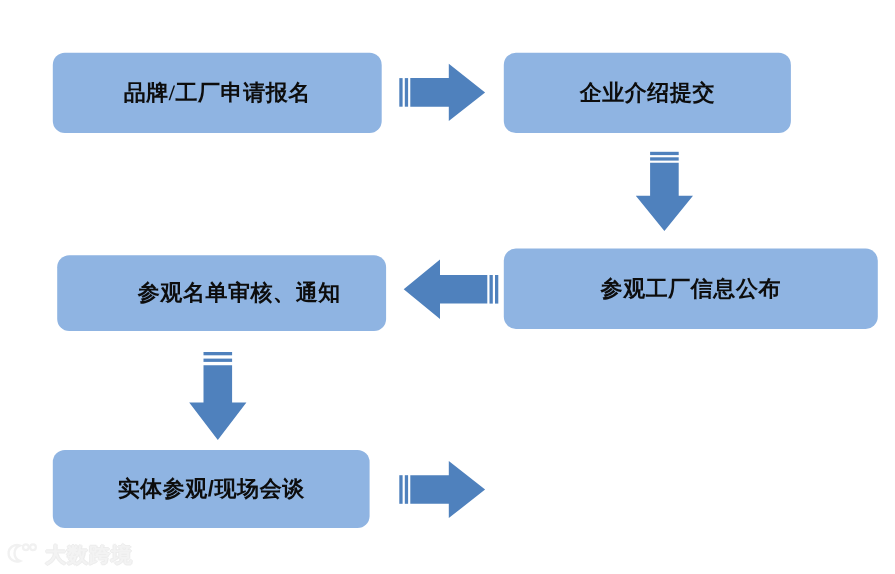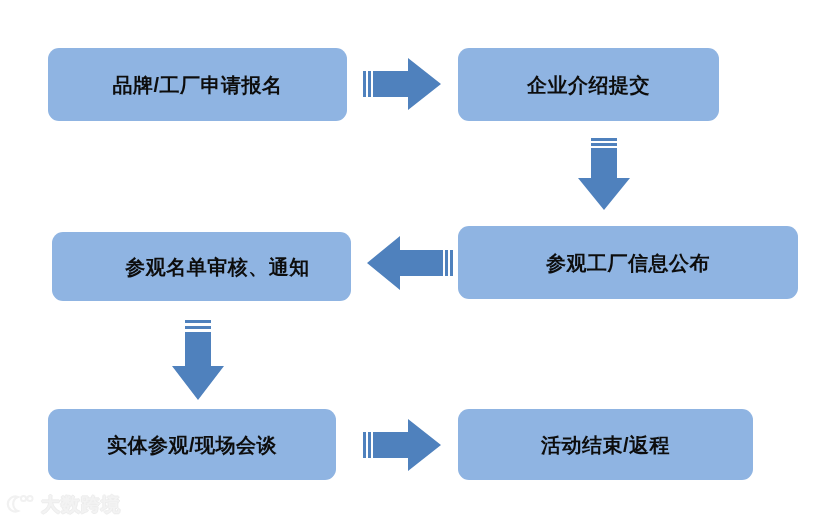--- a/index.html
+++ b/index.html
@@ -33,21 +33,21 @@
     font-size: 20px;
     font-weight: 700;
     letter-spacing: 0.5px;
     line-height: 1.2;
     text-align: center;
     font-family: "Liberation Sans", "DejaVu Sans", sans-serif;
     user-select: none;
   }
 
   
-  .n1 { left: 48px;  top: 48px;  width: 299px; height: 73px; }
+  .n1 { left: 48px;  top: 48px;  width: 299px; height: 73px; font-family: Liberation Serif, serif; }
   .n2 { left: 458px; top: 48px;  width: 261px; height: 73px; }
   .n3 { left: 458px; top: 226px; width: 340px; height: 73px; }
   .n4 { left: 52px;  top: 232px; width: 299px; height: 69px; padding-left: 32px; }
   .n5 { left: 48px;  top: 409px; width: 288px; height: 71px; }
   .n6 { left: 458px; top: 409px; width: 295px; height: 71px; }
 
   
   .arrow {
     position: absolute;
   }
@@ -152,23 +152,20 @@
   </div>
 
   <div class="arrow a-right-2">
     <svg width="78" height="52" viewBox="0 0 78 52" aria-hidden="true">
       <rect x="0" y="13" width="3" height="26" fill="#4F81BD"></rect>
       <rect x="5" y="13" width="3" height="26" fill="#4F81BD"></rect>
       <path d="M10 13 H45 V0 L78 26 L45 52 V39 H10 Z" fill="#4F81BD"></path>
     </svg>
   </div>
 
-  <div class="node n6">
-    <span>活动结束/返程</span>
-  </div>
 
   <div class="watermark">
     <span class="wm-logo">
       <svg width="30" height="22" viewBox="0 0 30 22" aria-hidden="true">
         <path d="M12 5 A7.5 7.5 0 1 0 12 19 A7.5 7.5 0 0 1 12 5 Z" fill="none" stroke="#f0f0f0" stroke-width="2.2"></path>
         <circle cx="17.5" cy="6.5" r="2.6" fill="none" stroke="#f0f0f0" stroke-width="2"></circle>
         <circle cx="24" cy="6.5" r="2.6" fill="none" stroke="#f0f0f0" stroke-width="2"></circle>
       </svg>
     </span>
     <span class="wm-text">大数跨境</span>

